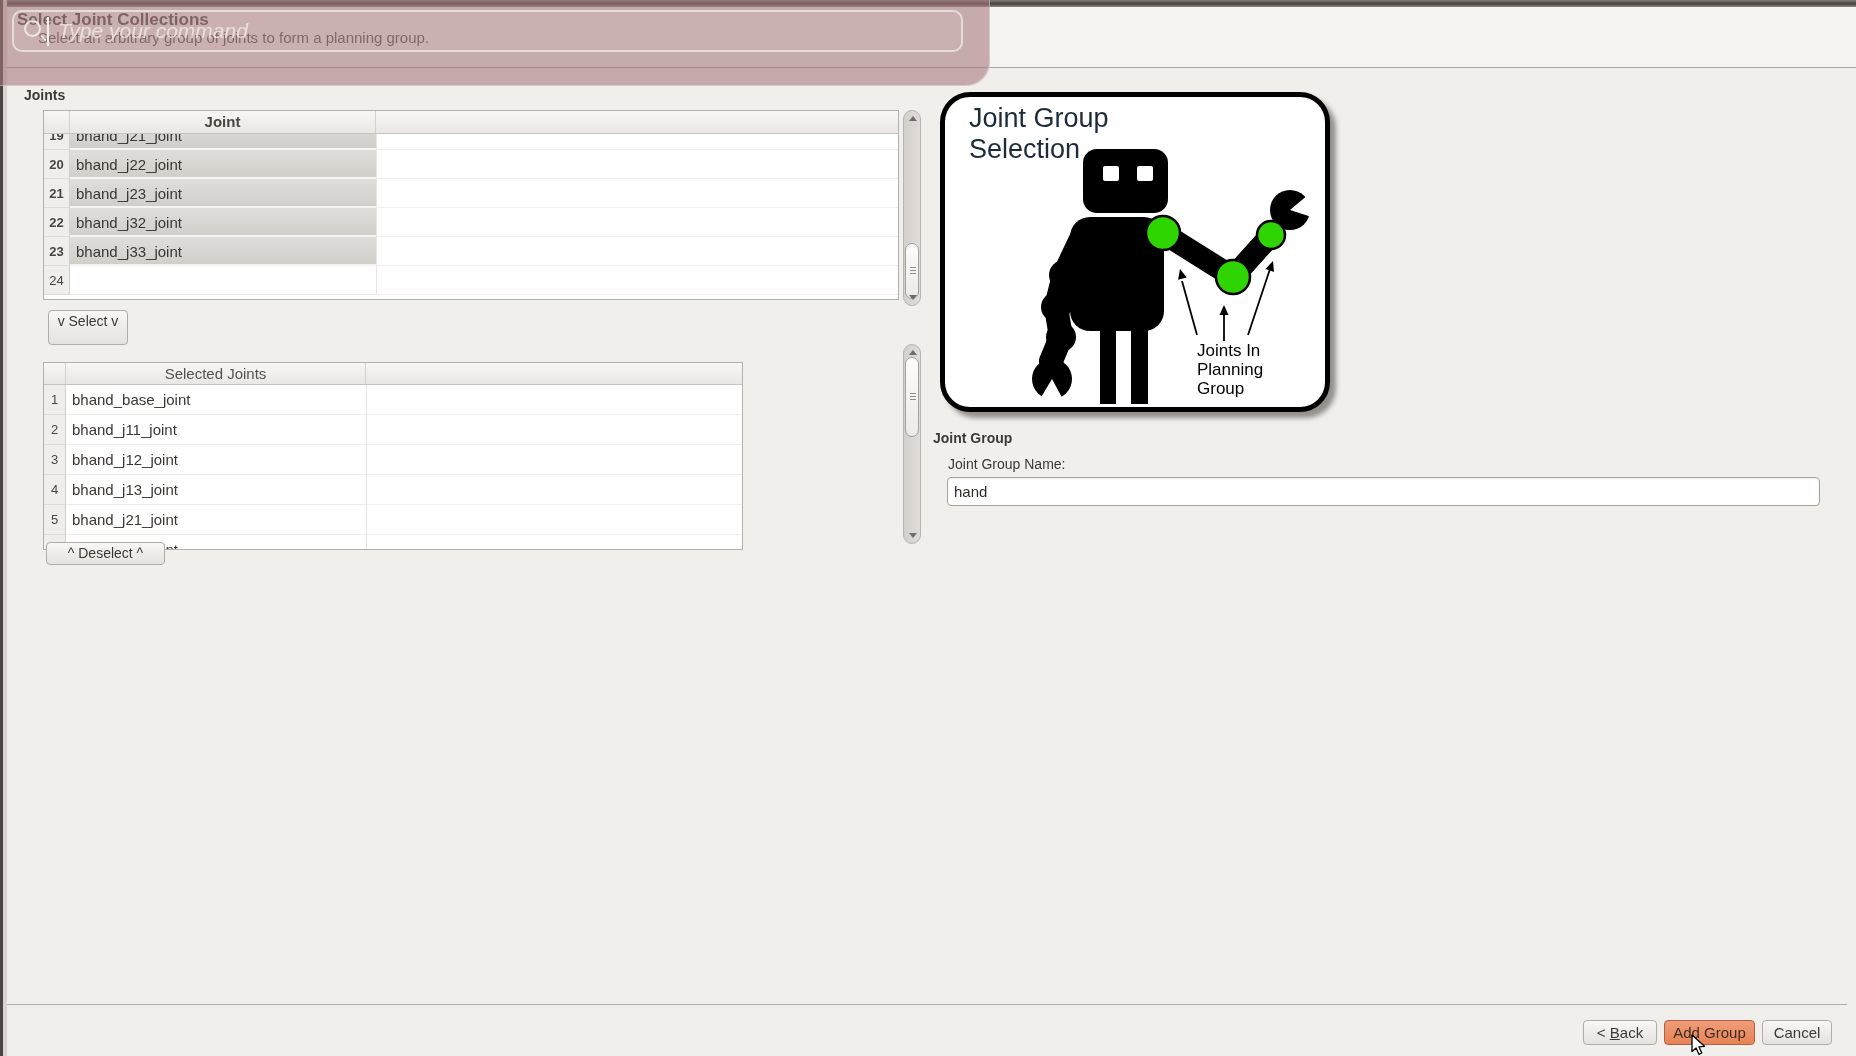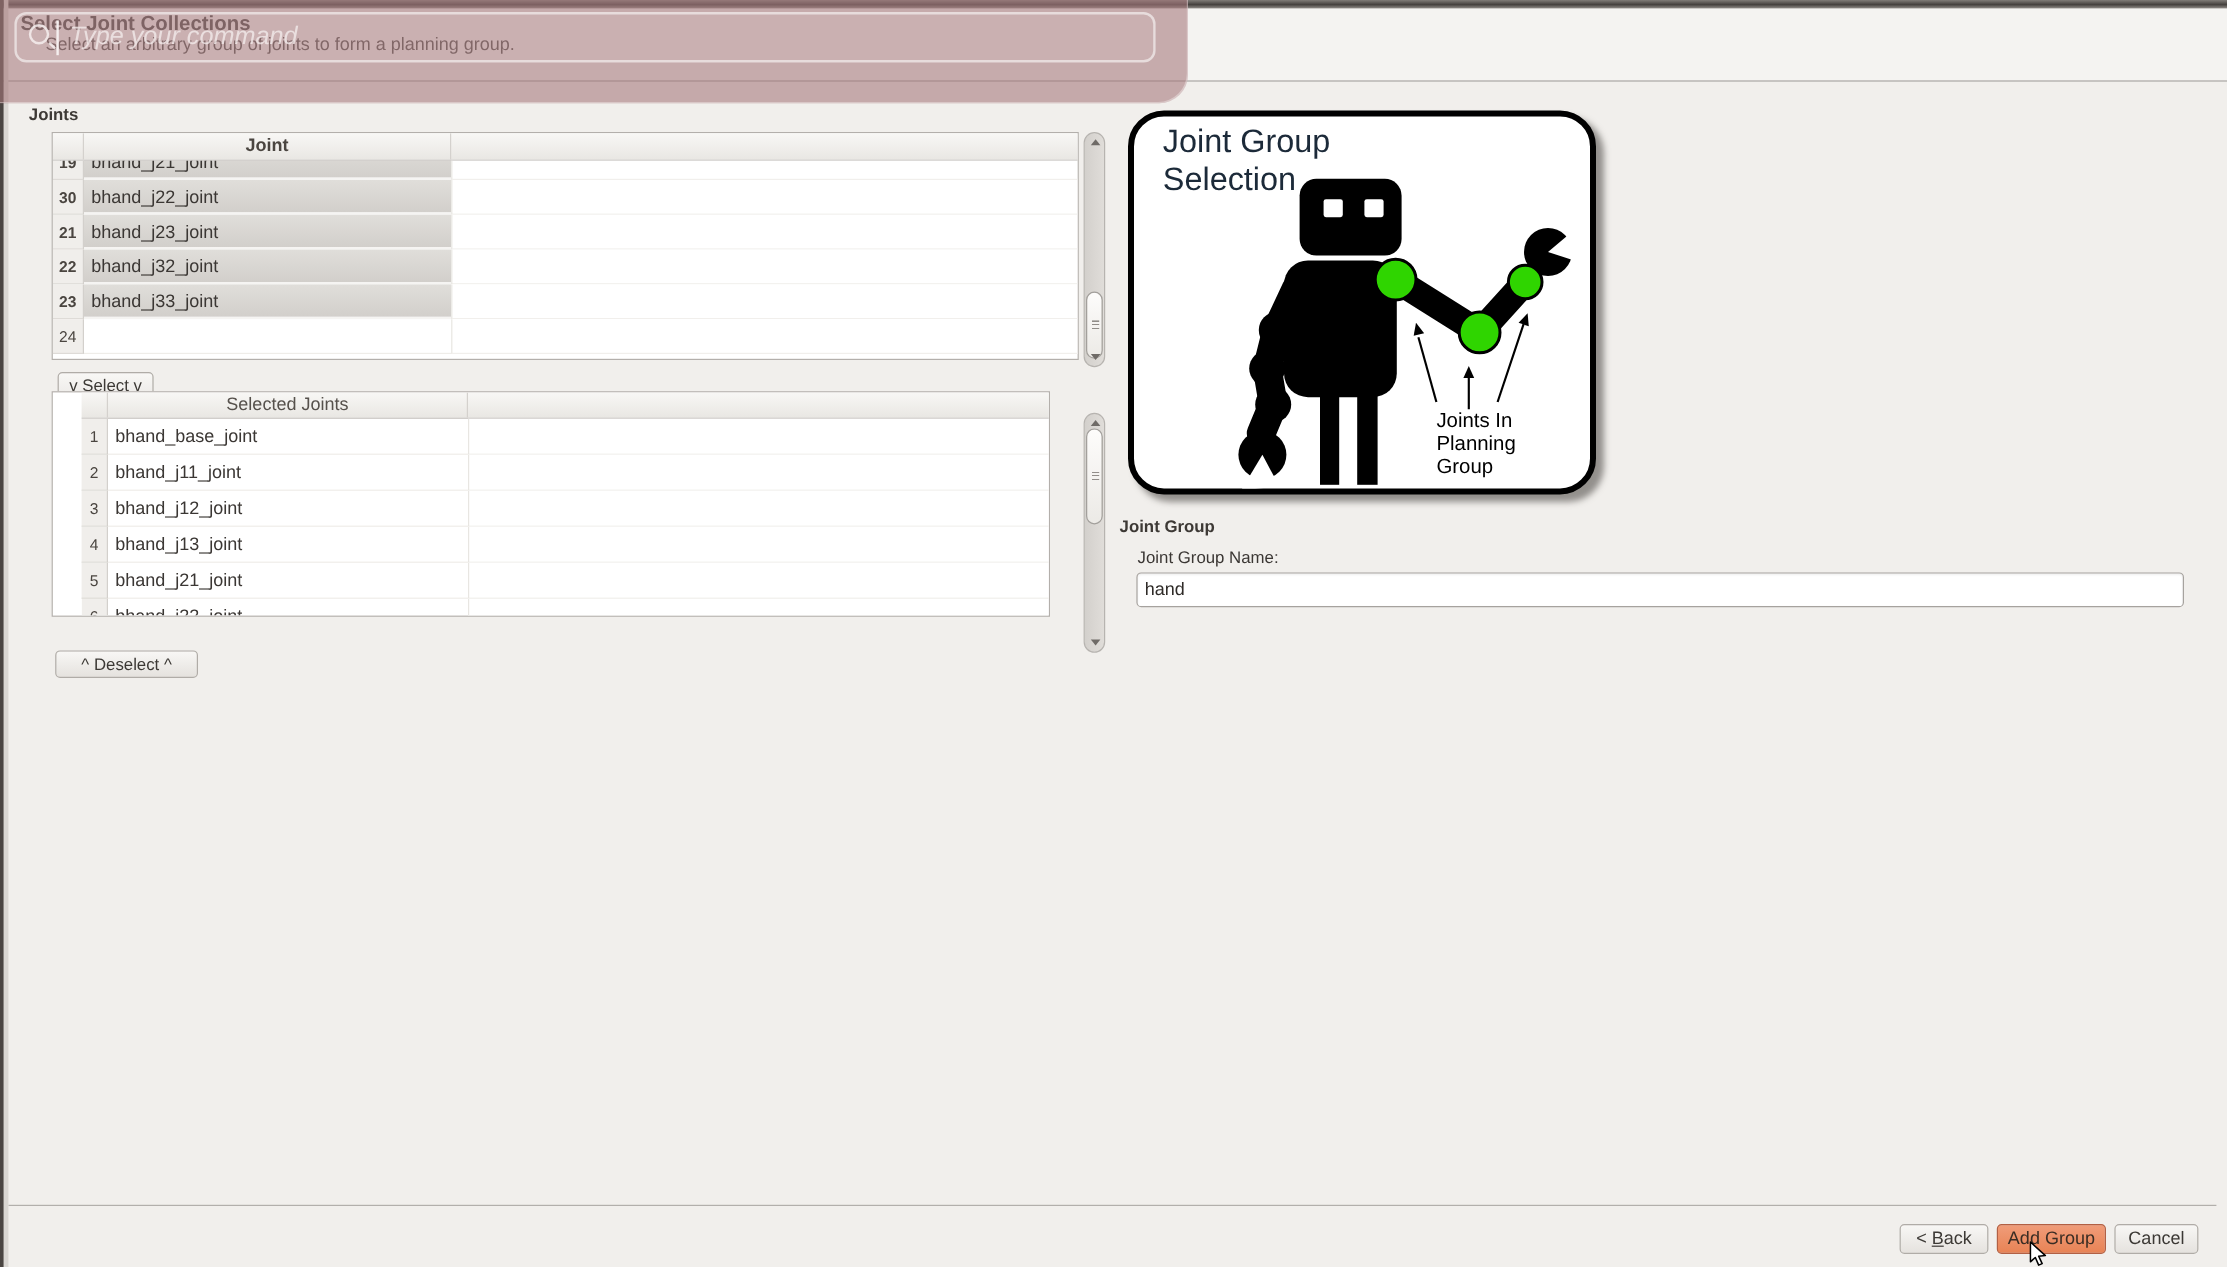--- a/index.html
+++ b/index.html
@@ -48,21 +48,21 @@
   .jg-heading   { position:absolute; left:933px; top:430px; font-size:14px; font-weight:bold; color:#3d3935; }
   .jg-name-label{ position:absolute; left:948px; top:456px; font-size:14px; color:#3b3734; }
   .jg-input { position:absolute; left:947px; top:477px; width:873px; height:29px;
     border:1px solid #a6a29e; border-radius:4px; background:#fff;
     font-family:"Liberation Sans",sans-serif; font-size:15px; color:#2f2b28;
     padding:4px 6px; box-shadow:inset 0 1px 2px rgba(0,0,0,0.08); }
 
   
   .qtable { position:absolute; background:#fff; border:1px solid #b3afab; overflow:hidden; }
   .t1 { left:43px; top:110px; width:856px; height:190px; }
-  .t2 { left:43px; top:326px; width:832px; height:188px;padding-left:24px; }
+  .t2 { left:43px; top:362px; width:700px; height:188px; }
   .t-head { display:flex; background:linear-gradient(#f8f7f5,#e9e7e3); border-bottom:1px solid #c6c3bf; }
   .t1 .t-head { height:23px; }
   .t2 .t-head { height:22px; }
   .t-head .corner { border-right:1px solid #d4d1cd; }
   .t1 .corner { width:26px; } .t2 .corner { width:22px; }
   .t-head .colhead { text-align:center; font-size:15px; line-height:22px; color:#4a4540;
     border-right:1px solid #d4d1cd; }
   .t1 .colhead { width:306px; font-weight:bold; }
   .t2 .colhead { width:300px; font-weight:normal; color:#56514c; }
   .t-head .headrest { flex:1; background:linear-gradient(#f6f5f3,#ecear6); }
@@ -150,21 +150,21 @@
   <div class="partial-top">
     <div class="inner">
       <div class="trow sel">
         <div class="num">19</div>
         <div class="cell">bhand_j21_joint</div>
         <div class="rest"></div>
       </div>
     </div>
   </div>
   <div class="trow sel">
-    <div class="num">30</div>
+    <div class="num">20</div>
     <div class="cell">bhand_j22_joint</div>
     <div class="rest"></div>
   </div>
   <div class="trow sel">
     <div class="num">21</div>
     <div class="cell">bhand_j23_joint</div>
     <div class="rest"></div>
   </div>
   <div class="trow sel">
     <div class="num">22</div>

